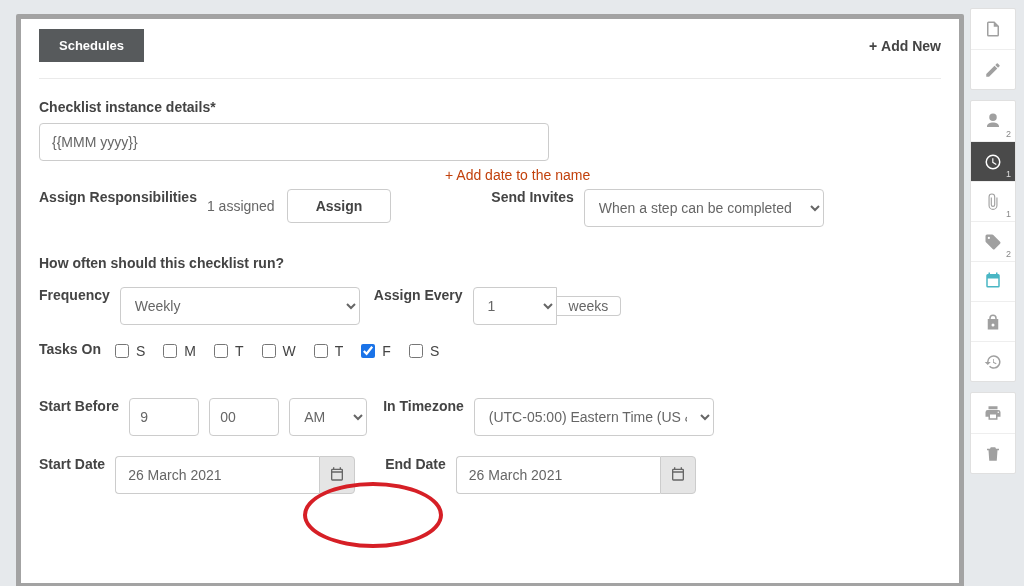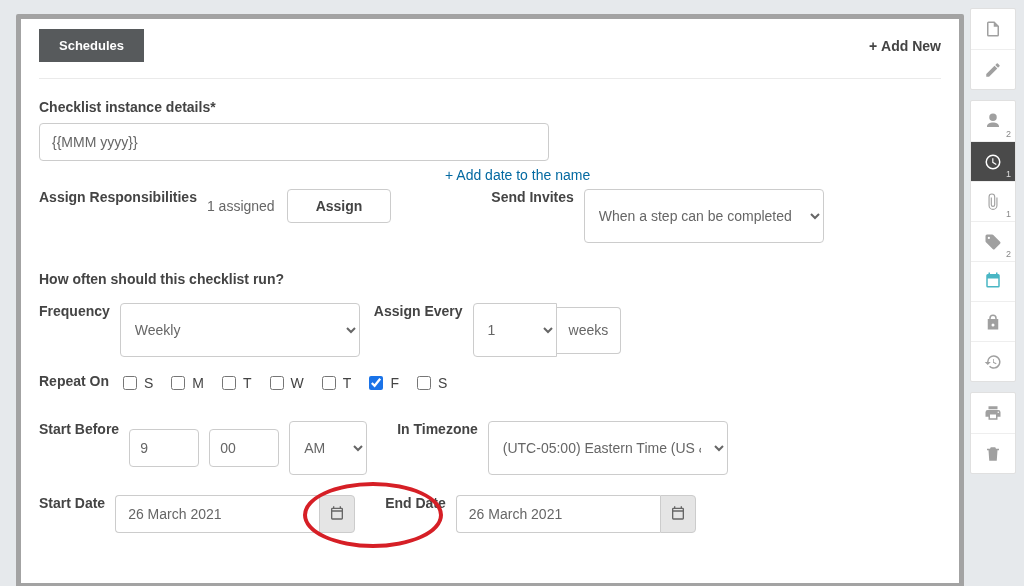--- a/index.html
+++ b/index.html
@@ -24,31 +24,31 @@
   .tabs { display:flex; gap:0; }
   .tab { padding:9px 20px; font-size:13px; color:#999; cursor:pointer; background:#efefef; }
   .tab.active { background:#575a5c; color:#fff; font-weight:600; }
   .add-new { margin-left:auto; color:#444; font-size:14px; cursor:pointer; font-weight:600; display:flex; align-items:center; gap:4px; }
   .tabs-divider { margin:16px 18px 0 18px; border-bottom:1px solid #eaeaea; }
 
   .form { padding:20px 18px; display:flex; flex-direction:column; gap:16px; color:#444; font-size:14px; }
   .section-label { font-weight:600; font-size:14px; }
 
   .full-input { width:510px; height:38px; padding:0 12px; border:1px solid #ccc; border-radius:4px; font-size:14px; color:#666; }
-  .add-date-link { color:#0369a1; font-size:14px; display:block; text-align:left; margin-left:406px; cursor:pointer; }
+  .add-date-link { color:#c2410c; font-size:14px; display:block; text-align:left; margin-left:406px; cursor:pointer; }
 
   .two-col { display:flex; gap:100px; align-items:flex-start; }
   .col { display:flex; flex-direction:row; gap:10px; }
   .assign-row { display:flex; align-items:center; gap:12px; font-size:14px; color:#666; }
   .assign-btn { height:34px; padding:0 28px; border:1px solid #ccc; background:#fff; border-radius:4px; font-weight:600; font-size:14px; cursor:pointer; color:#444;}
 
-  select, .select { height:54px; border:1px solid #ccc; border-radius:4px; padding:0 10px; background:#fff; font-size:14px; color:#666; }
+  select, .select { height:38px; border:1px solid #ccc; border-radius:4px; padding:0 10px; background:#fff; font-size:14px; color:#666; }
   .wide-select { width:240px; }
   .num-select { width:84px; }
-  .unit-box { height:47px; display:flex; align-items:center; padding:0 12px; border:1px solid #ccc; border-left:none; border-top-right-radius:4px; border-bottom-right-radius:4px; font-size:14px; color:#666; }
+  .unit-box { height:20px; display:flex; align-items:center; padding:0 12px; border:1px solid #ccc; border-left:none; border-top-right-radius:4px; border-bottom-right-radius:4px; font-size:14px; color:#666; }
   .inline { display:flex; align-items:center; }
 
   .days-row { display:flex; gap:14px; font-size:14px; color:#444; align-items:center; }
   .day { display:flex; gap:4px; align-items:center;}
   .day input { width:14px; height:14px; accent-color:#1a73e8; }
 
   .time-input { width:70px; height:38px; border:1px solid #ccc; border-radius:4px; padding:0 10px; font-size:14px; color:#666; }
   .ampm { width:78px; }
 
   .date-row { display:flex; align-items:center; }
@@ -116,21 +116,21 @@
           <div class="inline">
             <select class="num-select" style="border-top-right-radius:0;border-bottom-right-radius:0;">
               <option>1</option>
             </select>
             <div class="unit-box">weeks</div>
           </div>
         </div>
       </div>
 
       <div class="col">
-        <div class="section-label">Repeat On</div>
+        <div class="section-label">Tasks On</div>
         <div class="days-row">
             <label class="day">
               <input type="checkbox" style="">
               <span>S</span>
             </label>
             <label class="day">
               <input type="checkbox" style="">
               <span>M</span>
             </label>
             <label class="day">
@@ -149,21 +149,21 @@
               <input type="checkbox" checked="" style="">
               <span>F</span>
             </label>
             <label class="day">
               <input type="checkbox" style="">
               <span>S</span>
             </label>
           </div>
       </div>
 
-      <div class="two-col" style="gap:30px; margin-top:12px;">
+      <div class="two-col" style="gap:16px; margin-top:21px;">
         <div class="col">
           <div class="section-label">Start Before</div>
           <div class="inline" style="gap:10px;">
             <input class="time-input" type="text" value="9" style="">
             <input class="time-input" type="text" value="00" style="">
             <select class="ampm select">
               <option>AM</option>
             </select>
           </div>
         </div>

